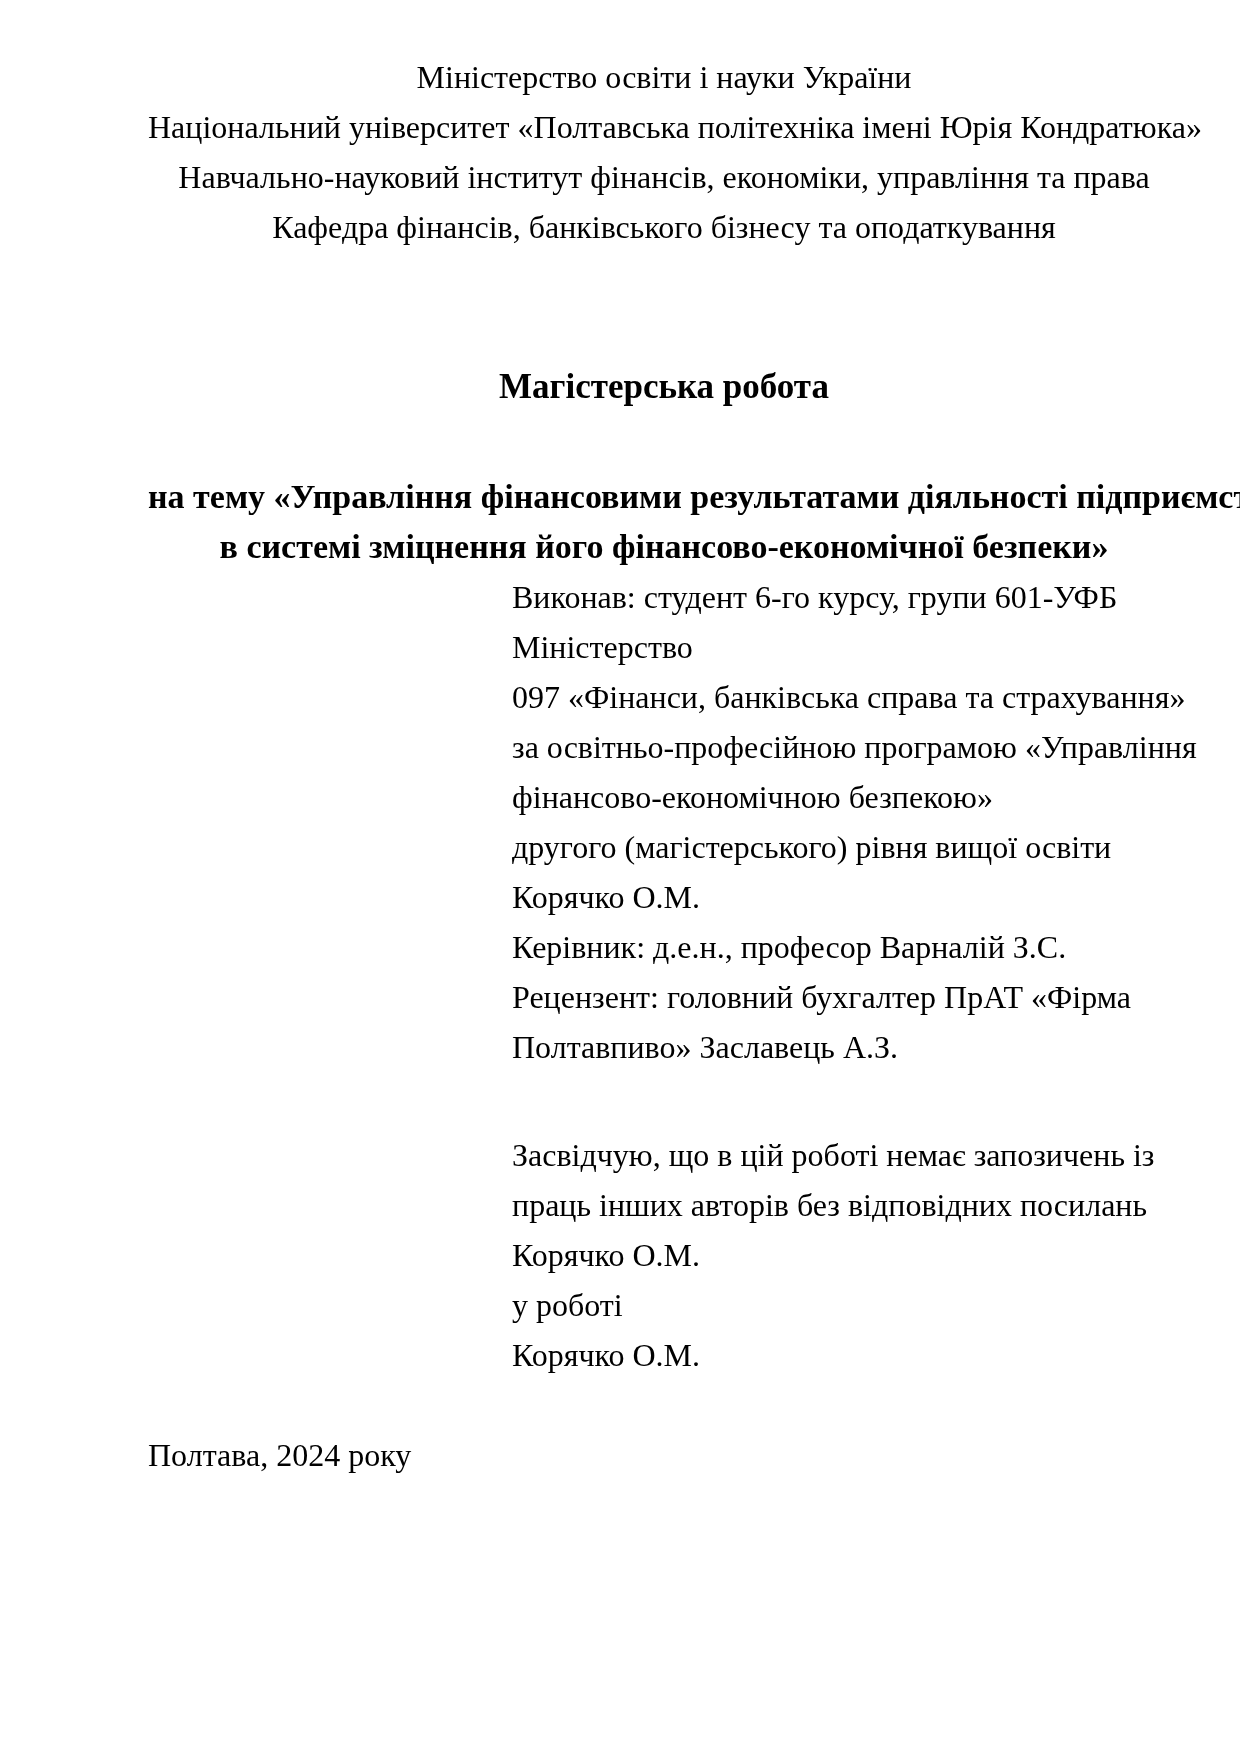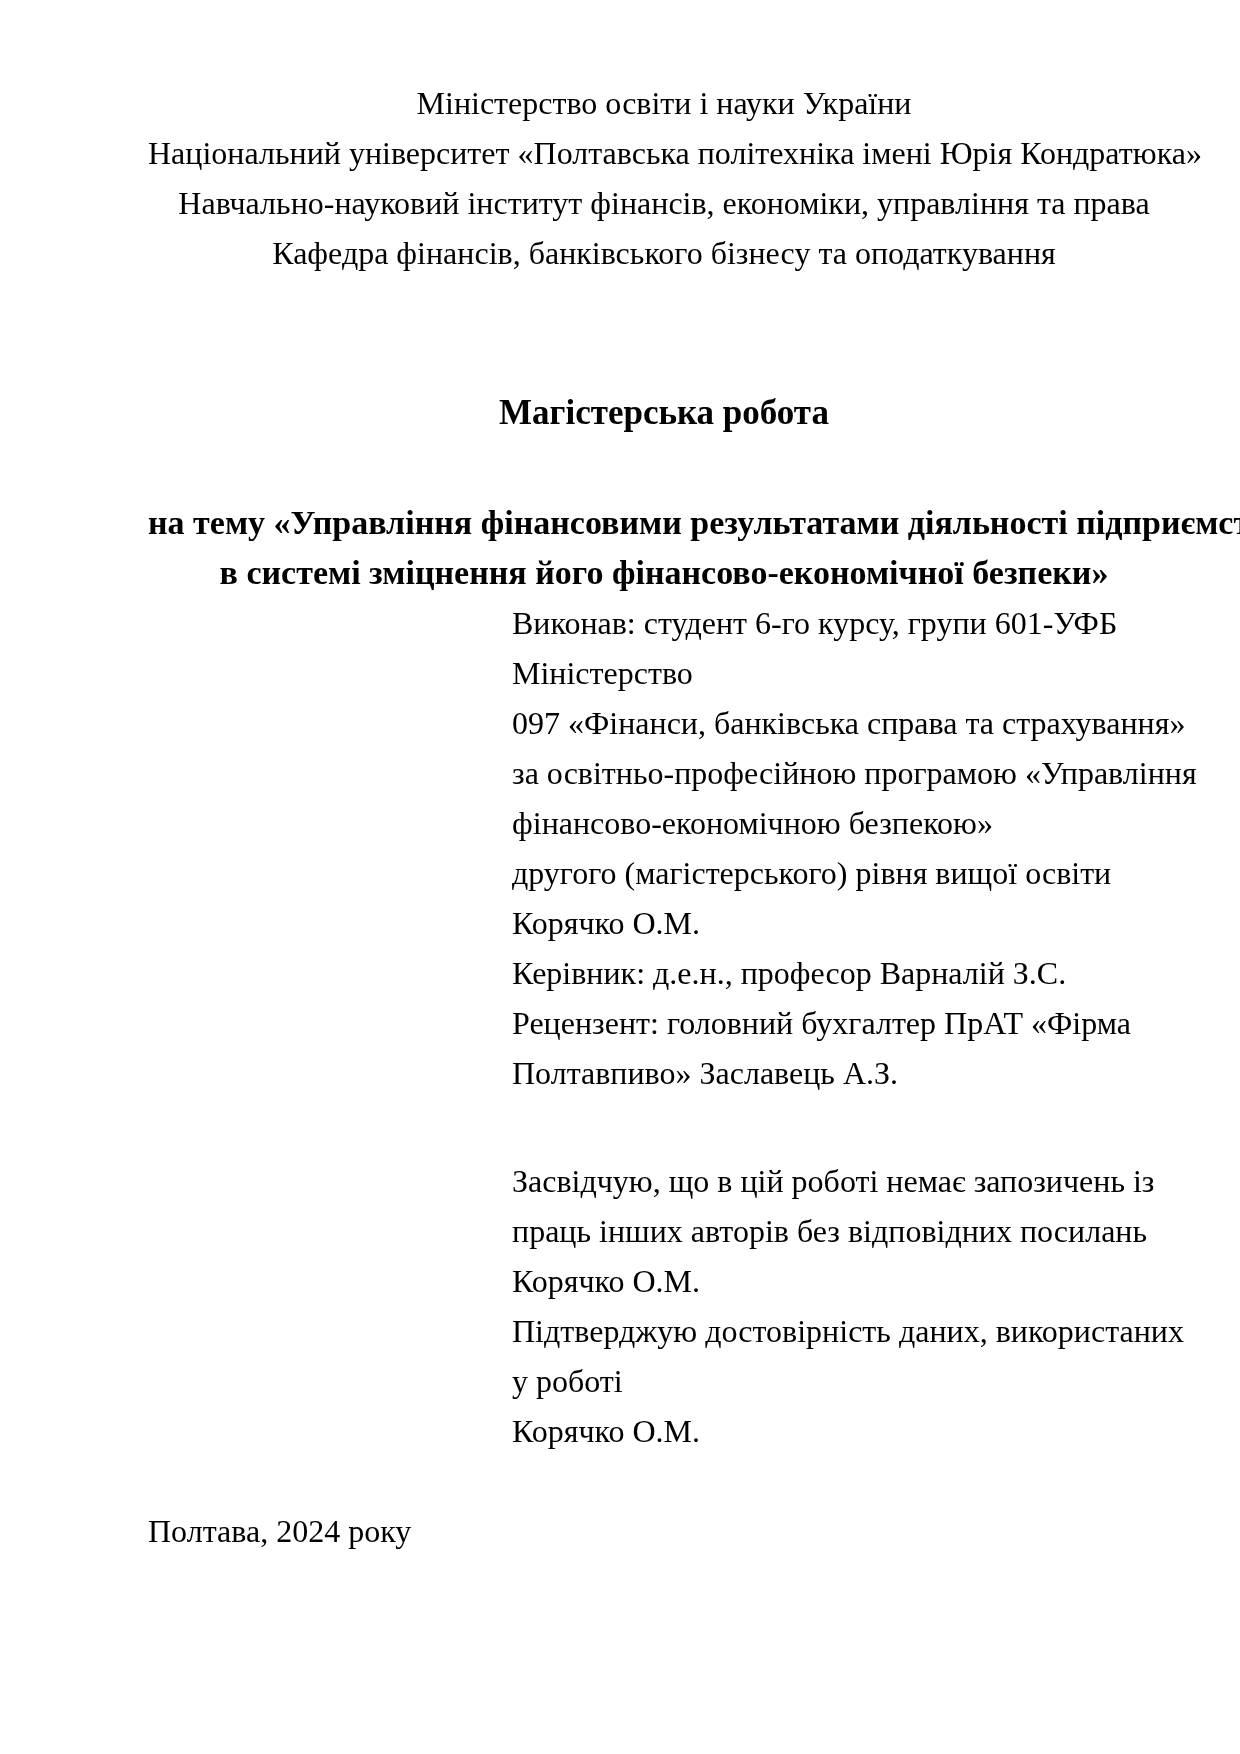--- a/index.html
+++ b/index.html
@@ -14,21 +14,21 @@
     background: #ffffff;
     color: #000000;
     font-family: "Liberation Serif", "DejaVu Serif", serif;
     font-size: 32px;
     line-height: 50px;
     box-sizing: border-box;
     padding: 0 60px 0 148px; 
     overflow: hidden;
   }
   .header-block {
-    padding-top: 78px;
+    padding-top: 52px;
     text-align: center;
   }
   .title-block {
     margin-top: 110px;
     text-align: center;
     font-weight: bold;
     font-size: 35px;
   }
   .theme-block {
     margin-top: 60px;
@@ -84,21 +84,20 @@
     <div class="line">Корячко О.М.</div>
     <div class="line">Керівник: д.е.н., професор Варналій З.С.</div>
     <div class="line">Рецензент: головний бухгалтер ПрАТ «Фірма</div>
     <div class="line">Полтавпиво» Заславець А.З.</div>
   </div>
 
   <div class="attestation-block">
     <div class="line">Засвідчую, що в цій роботі немає запозичень із</div>
     <div class="line">праць інших авторів без відповідних посилань</div>
     <div class="line">Корячко О.М.</div>
-    <div class="line">Підтверджую достовірність даних, використаних</div>
     <div class="line">у роботі</div>
     <div class="line">Корячко О.М.</div>
   </div>
 
   <div class="footer-block">
     <div class="line">Полтава, 2024 року</div>
   </div>
 
 </div>
 

